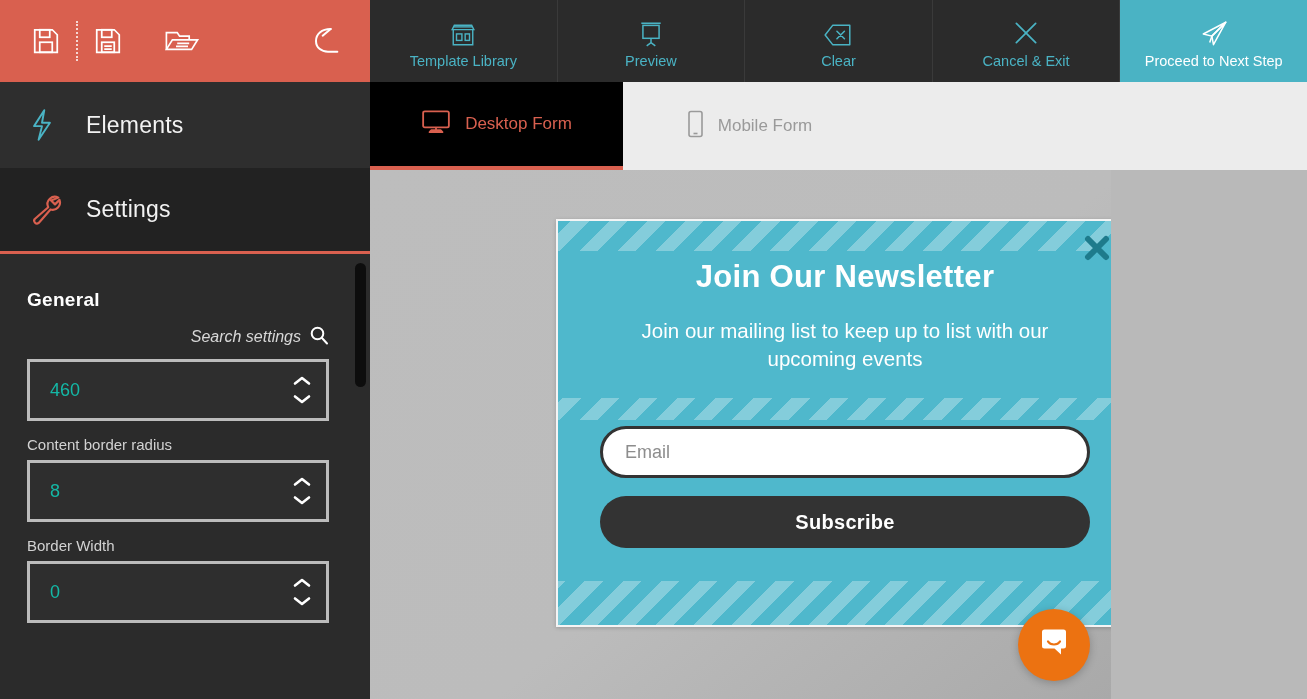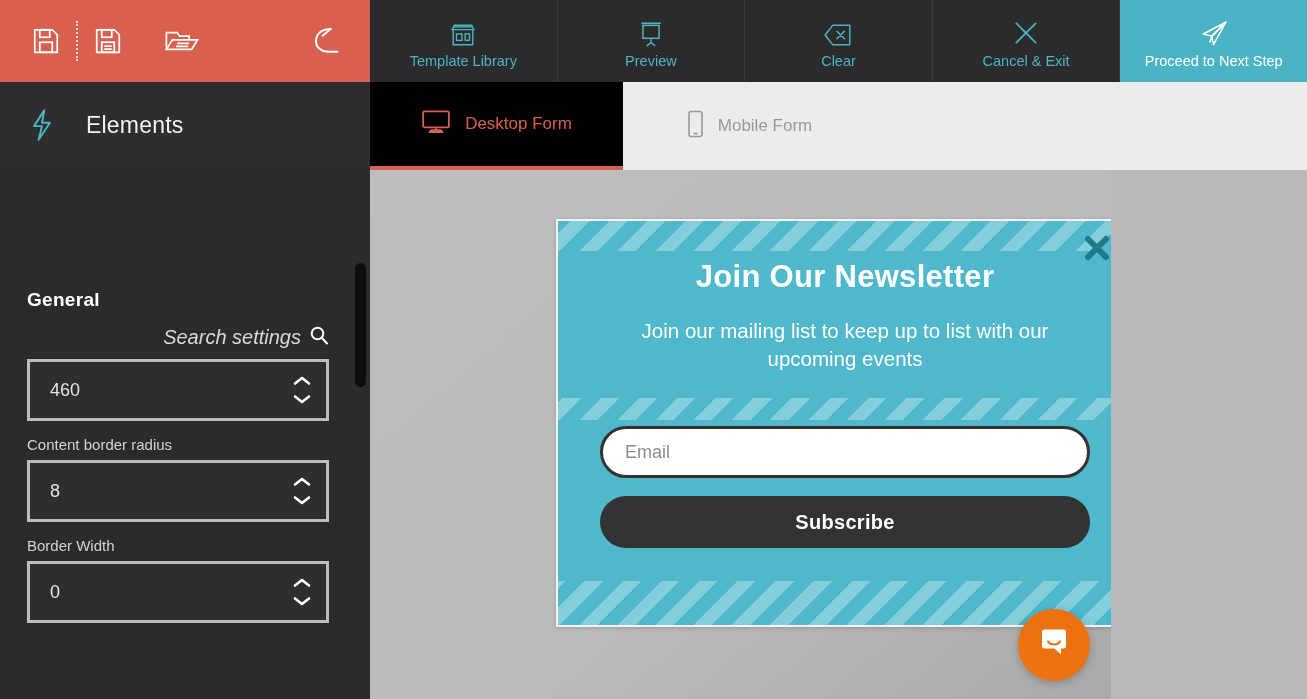--- a/index.html
+++ b/index.html
@@ -62,37 +62,37 @@
   }
   #general-heading {
     color: #ffffff; font-size: 19px; font-weight: bold;
     letter-spacing: .3px; margin-bottom: 14px;
   }
   #search-settings-row {
     display: flex; align-items: center; justify-content: flex-end;
     gap: 8px; margin-bottom: 10px; cursor: pointer;
   }
   #search-settings-label {
-    color: #d8d8d8; font-size: 20px; font-style: italic;
+    color: #d8d8d8; font-size: 16px; font-style: italic;
   }
   .field-label {
     color: #d2d2d2; font-size: 15px;
     margin-bottom: 7px; margin-top: 3px;
   }
   .num-field {
     position: relative;
     height: 62px;
     background: #2e2e2e;
     border: 3px solid #bcbcbc;
     display: flex; align-items: center;
     padding-left: 20px;
     margin-bottom: 15px;
   }
   .num-field .num-value {
-    color: #e5e5e5; font-size: 18px;
+    color: #14b8a6; font-size: 18px;
   }
   .spinner {
     position: absolute; right: 14px; top: 50%;
     transform: translateY(-50%);
     display: flex; flex-direction: column; gap: 7px;
     cursor: pointer;
   }
   .chev { display: block; }
   #panel-scrollbar {
     position: absolute; right: 4px; top: 2px;
@@ -283,20 +283,28 @@
 
     <div class="side-nav-item" id="nav-elements">
       <span class="side-nav-icon">
         <svg width="28" height="34" viewBox="0 0 24 30" fill="none" stroke="#4ab3c4" stroke-width="1.7" stroke-linejoin="round">
           <path d="M14 2 L5 16 h7 L9 28 L19 13 h-7 z"></path>
         </svg>
       </span>
       <span class="side-nav-label">Elements</span>
     </div>
 
+    <div class="side-nav-item" id="nav-settings">
+      <span class="side-nav-icon">
+        <svg width="36" height="34" viewBox="0 0 32 30" fill="none" stroke="#d9604f" stroke-width="1.9" stroke-linejoin="round" stroke-linecap="round">
+          <path d="M27 4 a6.5 6.5 0 0 0-9 8.5 L6 23 a2.5 2.5 0 0 0 3.5 3.5 L20 14.5 A6.5 6.5 0 0 0 28 6 l-4 4 -3.5-3.5 z"></path>
+        </svg>
+      </span>
+      <span class="side-nav-label">Settings</span>
+    </div>
 
     <div id="settings-panel">
       <div id="general-heading">General</div>
 
       <div id="search-settings-row">
         <span id="search-settings-label">Search settings</span>
         <span>
           <svg width="20" height="20" viewBox="0 0 20 20" fill="none" stroke="#ffffff" stroke-width="2">
             <circle cx="8.5" cy="8.5" r="5.8"></circle>
             <path d="M13 13 L18 18.5" stroke-linecap="round"></path>

